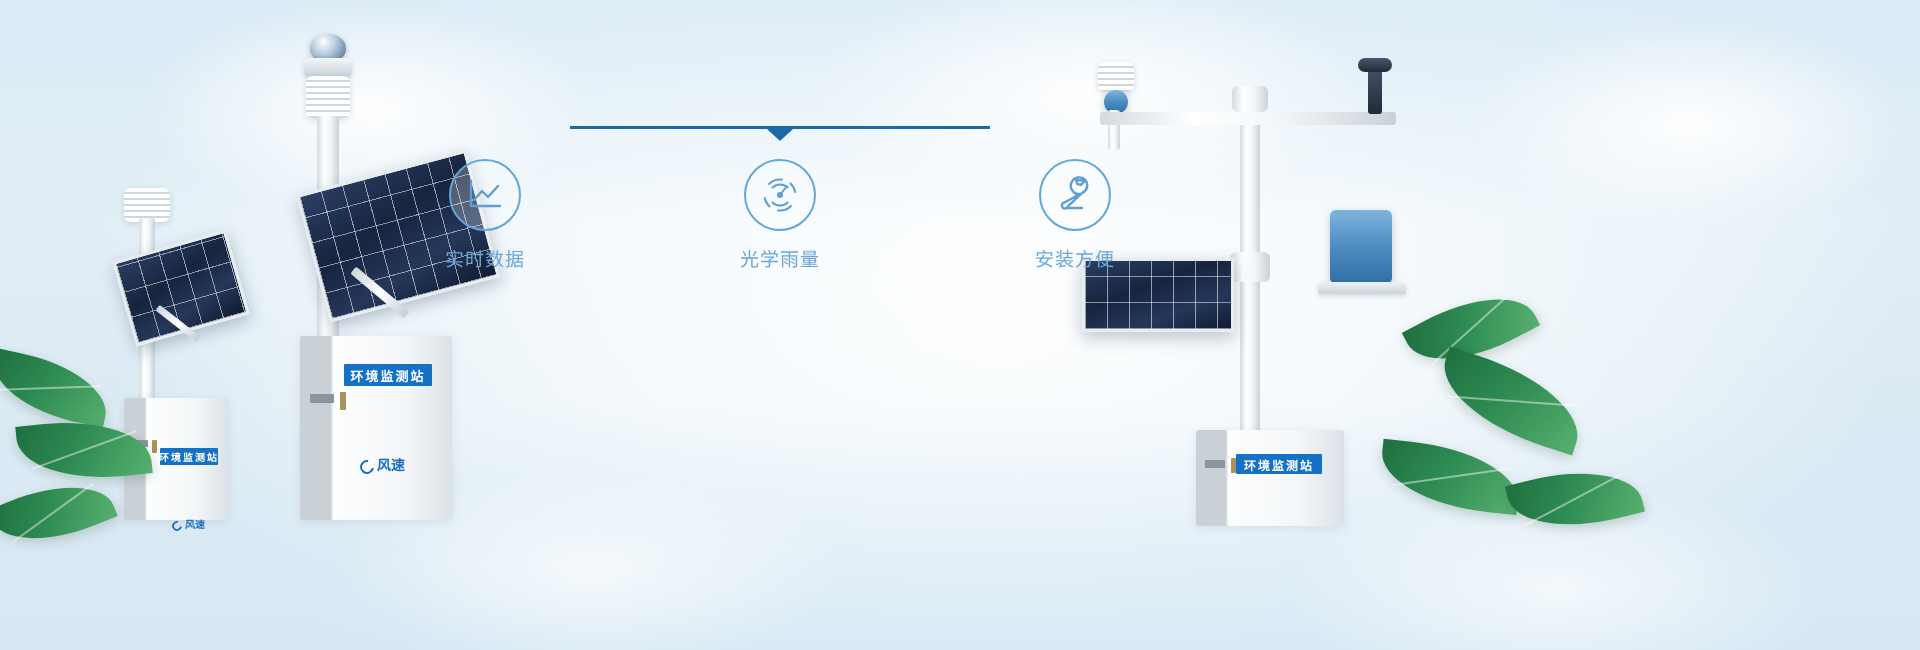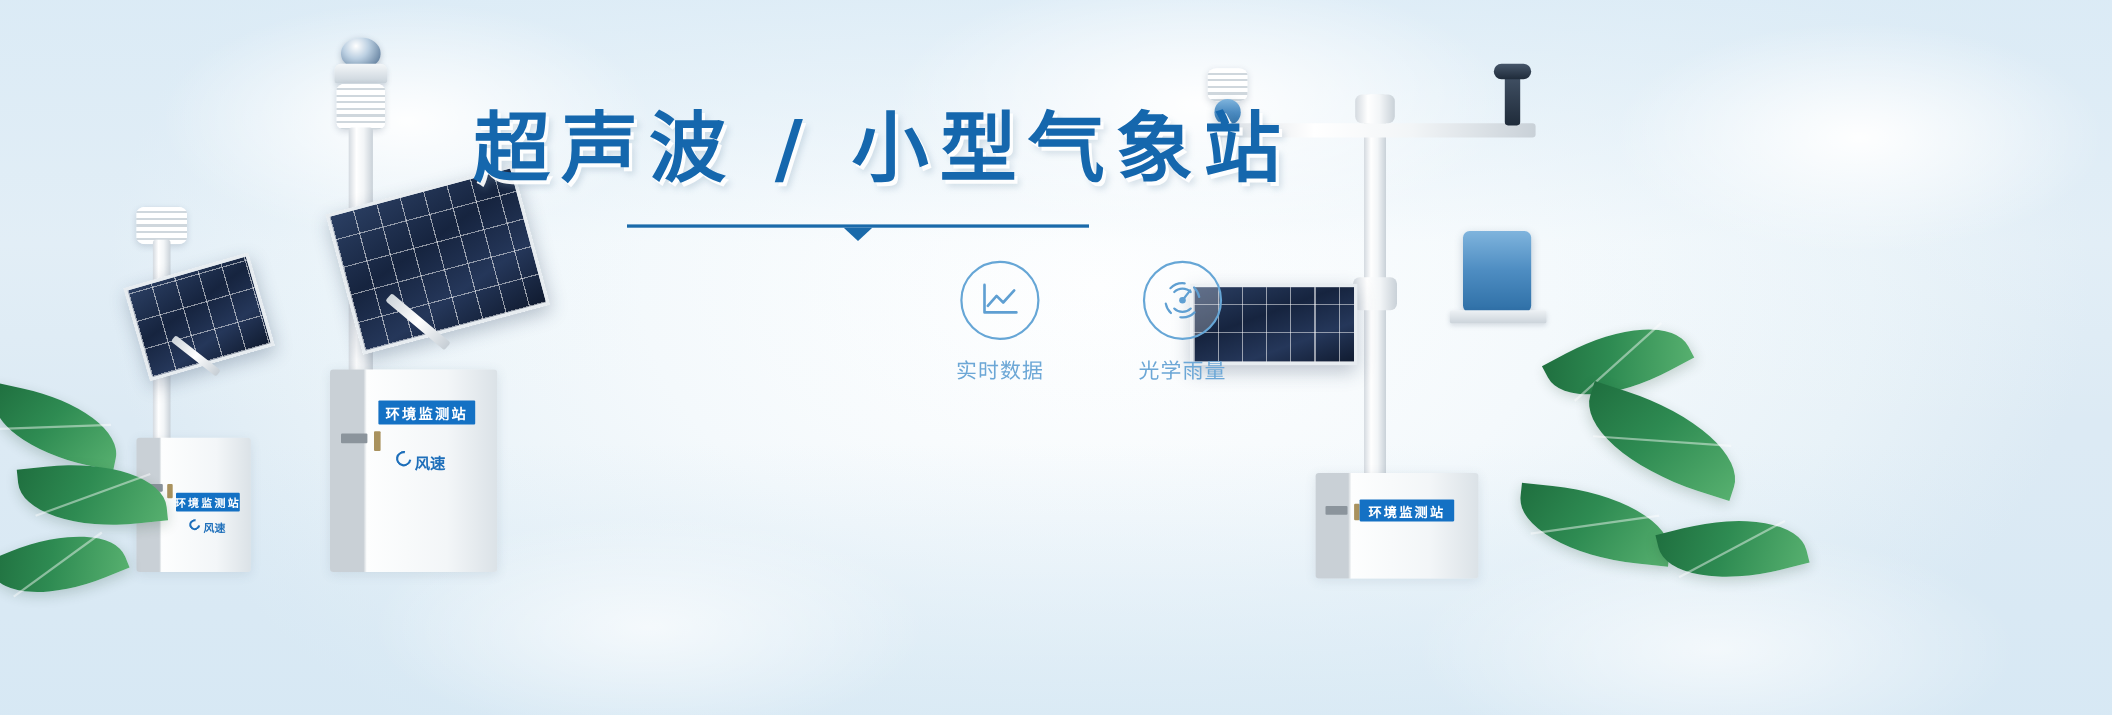--- a/index.html
+++ b/index.html
@@ -51,22 +51,22 @@
     position:absolute;
     background:#1471c4;
     color:#fff;
     display:flex; align-items:center; justify-content:center;
     letter-spacing:2px;
     font-weight:700;
     white-space:nowrap;
     border-radius:1px;
   }
   .brand{
-    position:absolute; display:flex; align-items:flex-start; gap:3px;
-    color:#1e6fba; font-weight:700; white-space:nowrap;
+    position:absolute; display:flex; align-items:flex-end; gap:3px;
+    color:#1e6fba; font-weight:700; white-space:nowrap;margin-top:44px;
   }
   .brand .g{
     display:inline-block; width:1em; height:1em;
     border:2px solid #1e6fba; border-radius:50%;
     border-right-color:transparent; transform:rotate(-35deg);
   }
 
   
   .panel{
     position:absolute;
@@ -151,21 +151,21 @@
   .sub{
     margin-top:22px;
     font-family:"DejaVu Sans","Liberation Sans",sans-serif;
     font-size:28px; line-height:1.62; color:#17549c; letter-spacing:1px;
     white-space:nowrap;
   }
 
   
   .features{
     margin-top:30px;
-    display:flex; justify-content:flex-end; gap:56px;
+    display:flex; justify-content:space-between; gap:56px;
   }
   .feature{ width:110px; text-align:center; }
   .fcircle{
     width:72px; height:72px; margin:0 auto;
     border:2px solid #66a6d6; border-radius:50%;
     display:flex; align-items:center; justify-content:center;
     background:rgba(255,255,255,.25);
   }
   .fcircle svg{ display:block; }
   .flabel{
@@ -244,21 +244,20 @@
   <div class="leaf" style="left:-10px;  top:360px; width:120px; height:56px; transform:rotate(12deg);"></div>
   <div class="leaf" style="left:18px;   top:420px; width:132px; height:60px; transform:rotate(-6deg);"></div>
   <div class="leaf" style="left:-6px;   top:486px; width:118px; height:54px; transform:rotate(-22deg);"></div>
   <div class="leaf" style="left:1408px; top:300px; width:126px; height:58px; transform:rotate(-28deg);"></div>
   <div class="leaf" style="left:1436px; top:368px; width:150px; height:66px; transform:rotate(18deg);"></div>
   <div class="leaf" style="left:1380px; top:446px; width:140px; height:62px; transform:rotate(6deg);"></div>
   <div class="leaf" style="left:1510px; top:470px; width:130px; height:58px; transform:rotate(-14deg);"></div>
 
   <div class="content">
 
-    <div class="headline">超声波 / 小型气象站</div>
 
     <div class="divider">
       <span class="tri"></span>
     </div>
 
 
     <div class="features">
 
       <div class="feature">
         <div class="fcircle">
@@ -280,17 +279,26 @@
             <path d="M9 9 A15.6 15.6 0 0 1 22 4.6"></path>
             <path d="M31 31 A15.6 15.6 0 0 1 18 35.4"></path>
             <path d="M4.8 23 A15.6 15.6 0 0 0 9.5 31.6"></path>
             <path d="M35.2 17 A15.6 15.6 0 0 0 30.5 8.4"></path>
           </svg>
         </div>
         <div class="flabel">光学雨量</div>
       </div>
 
 
+      <div class="feature">
+        <div class="fcircle">
+          <svg width="40" height="38" viewBox="0 0 40 38" fill="none" stroke="#5f9fd2" stroke-width="2.4" stroke-linecap="round" stroke-linejoin="round">
+            <path d="M30.5 4.2 A8.4 8.4 0 1 0 24.5 18.2 L9.5 26.5 A3 3 0 1 0 12.8 30.4 L27.2 16.9 A8.4 8.4 0 0 0 30.5 4.2 L25.9 8.8 L22.2 7.9 L21.3 4.2 Z"></path>
+            <path d="M13 32 H27"></path>
+          </svg>
+        </div>
+        <div class="flabel">安装方便</div>
+      </div>
 
     </div>
   </div>
 
 </div>
 
 </body></html>

